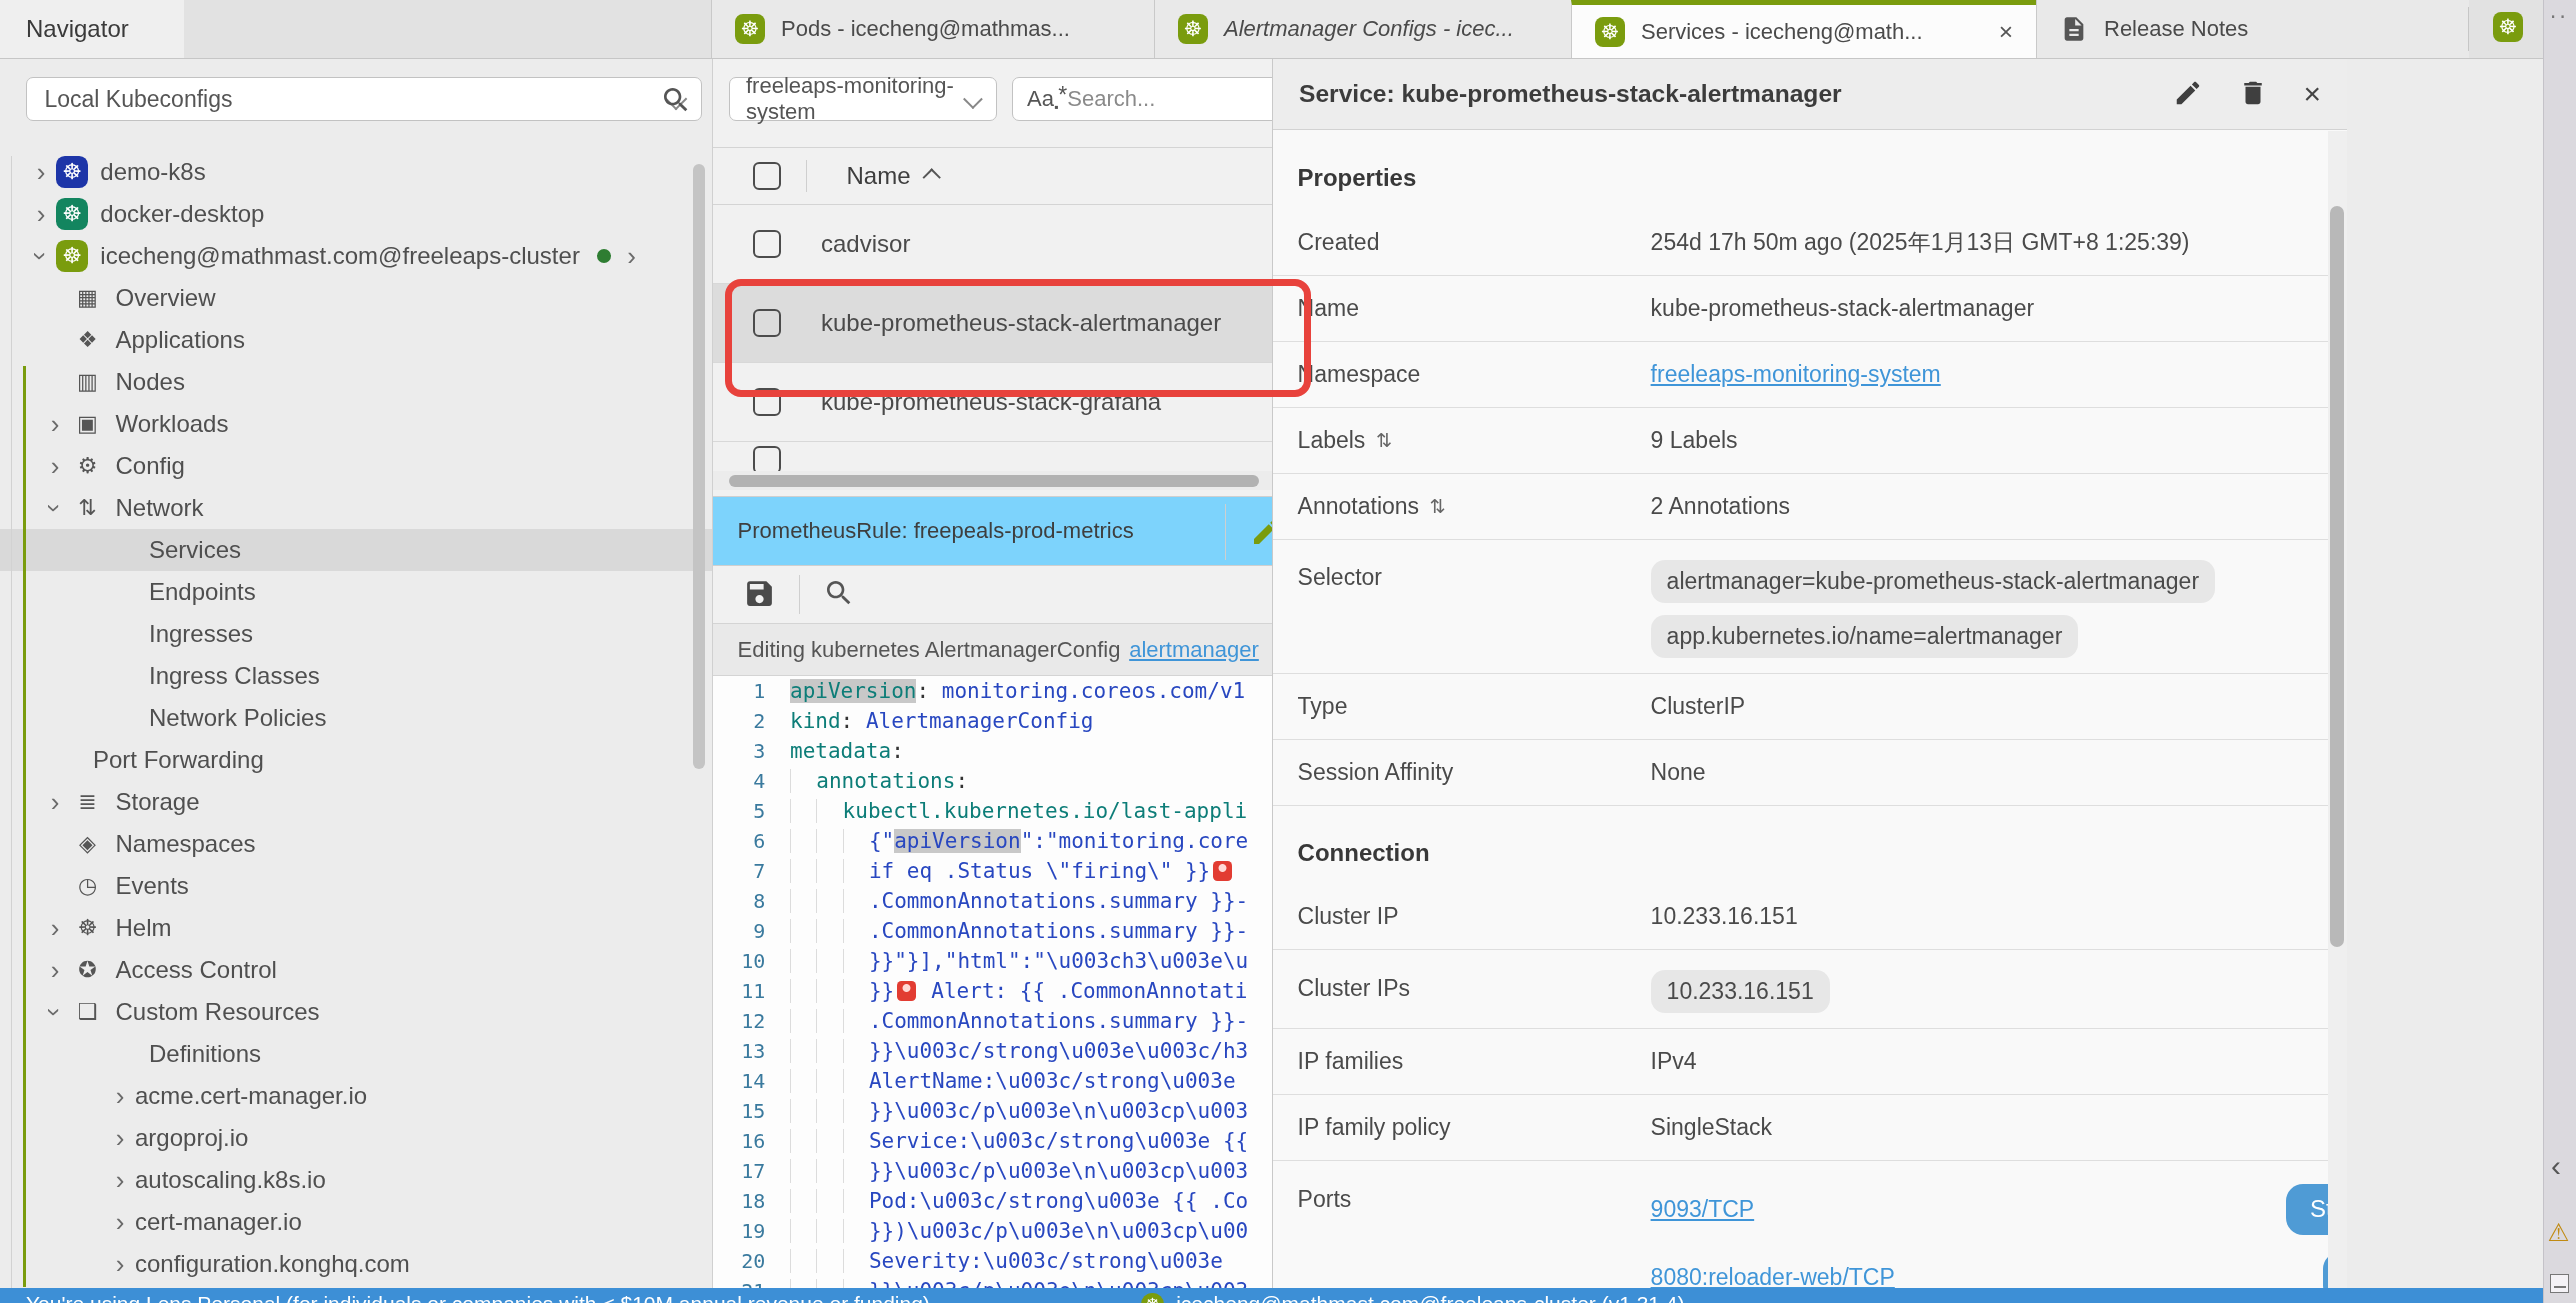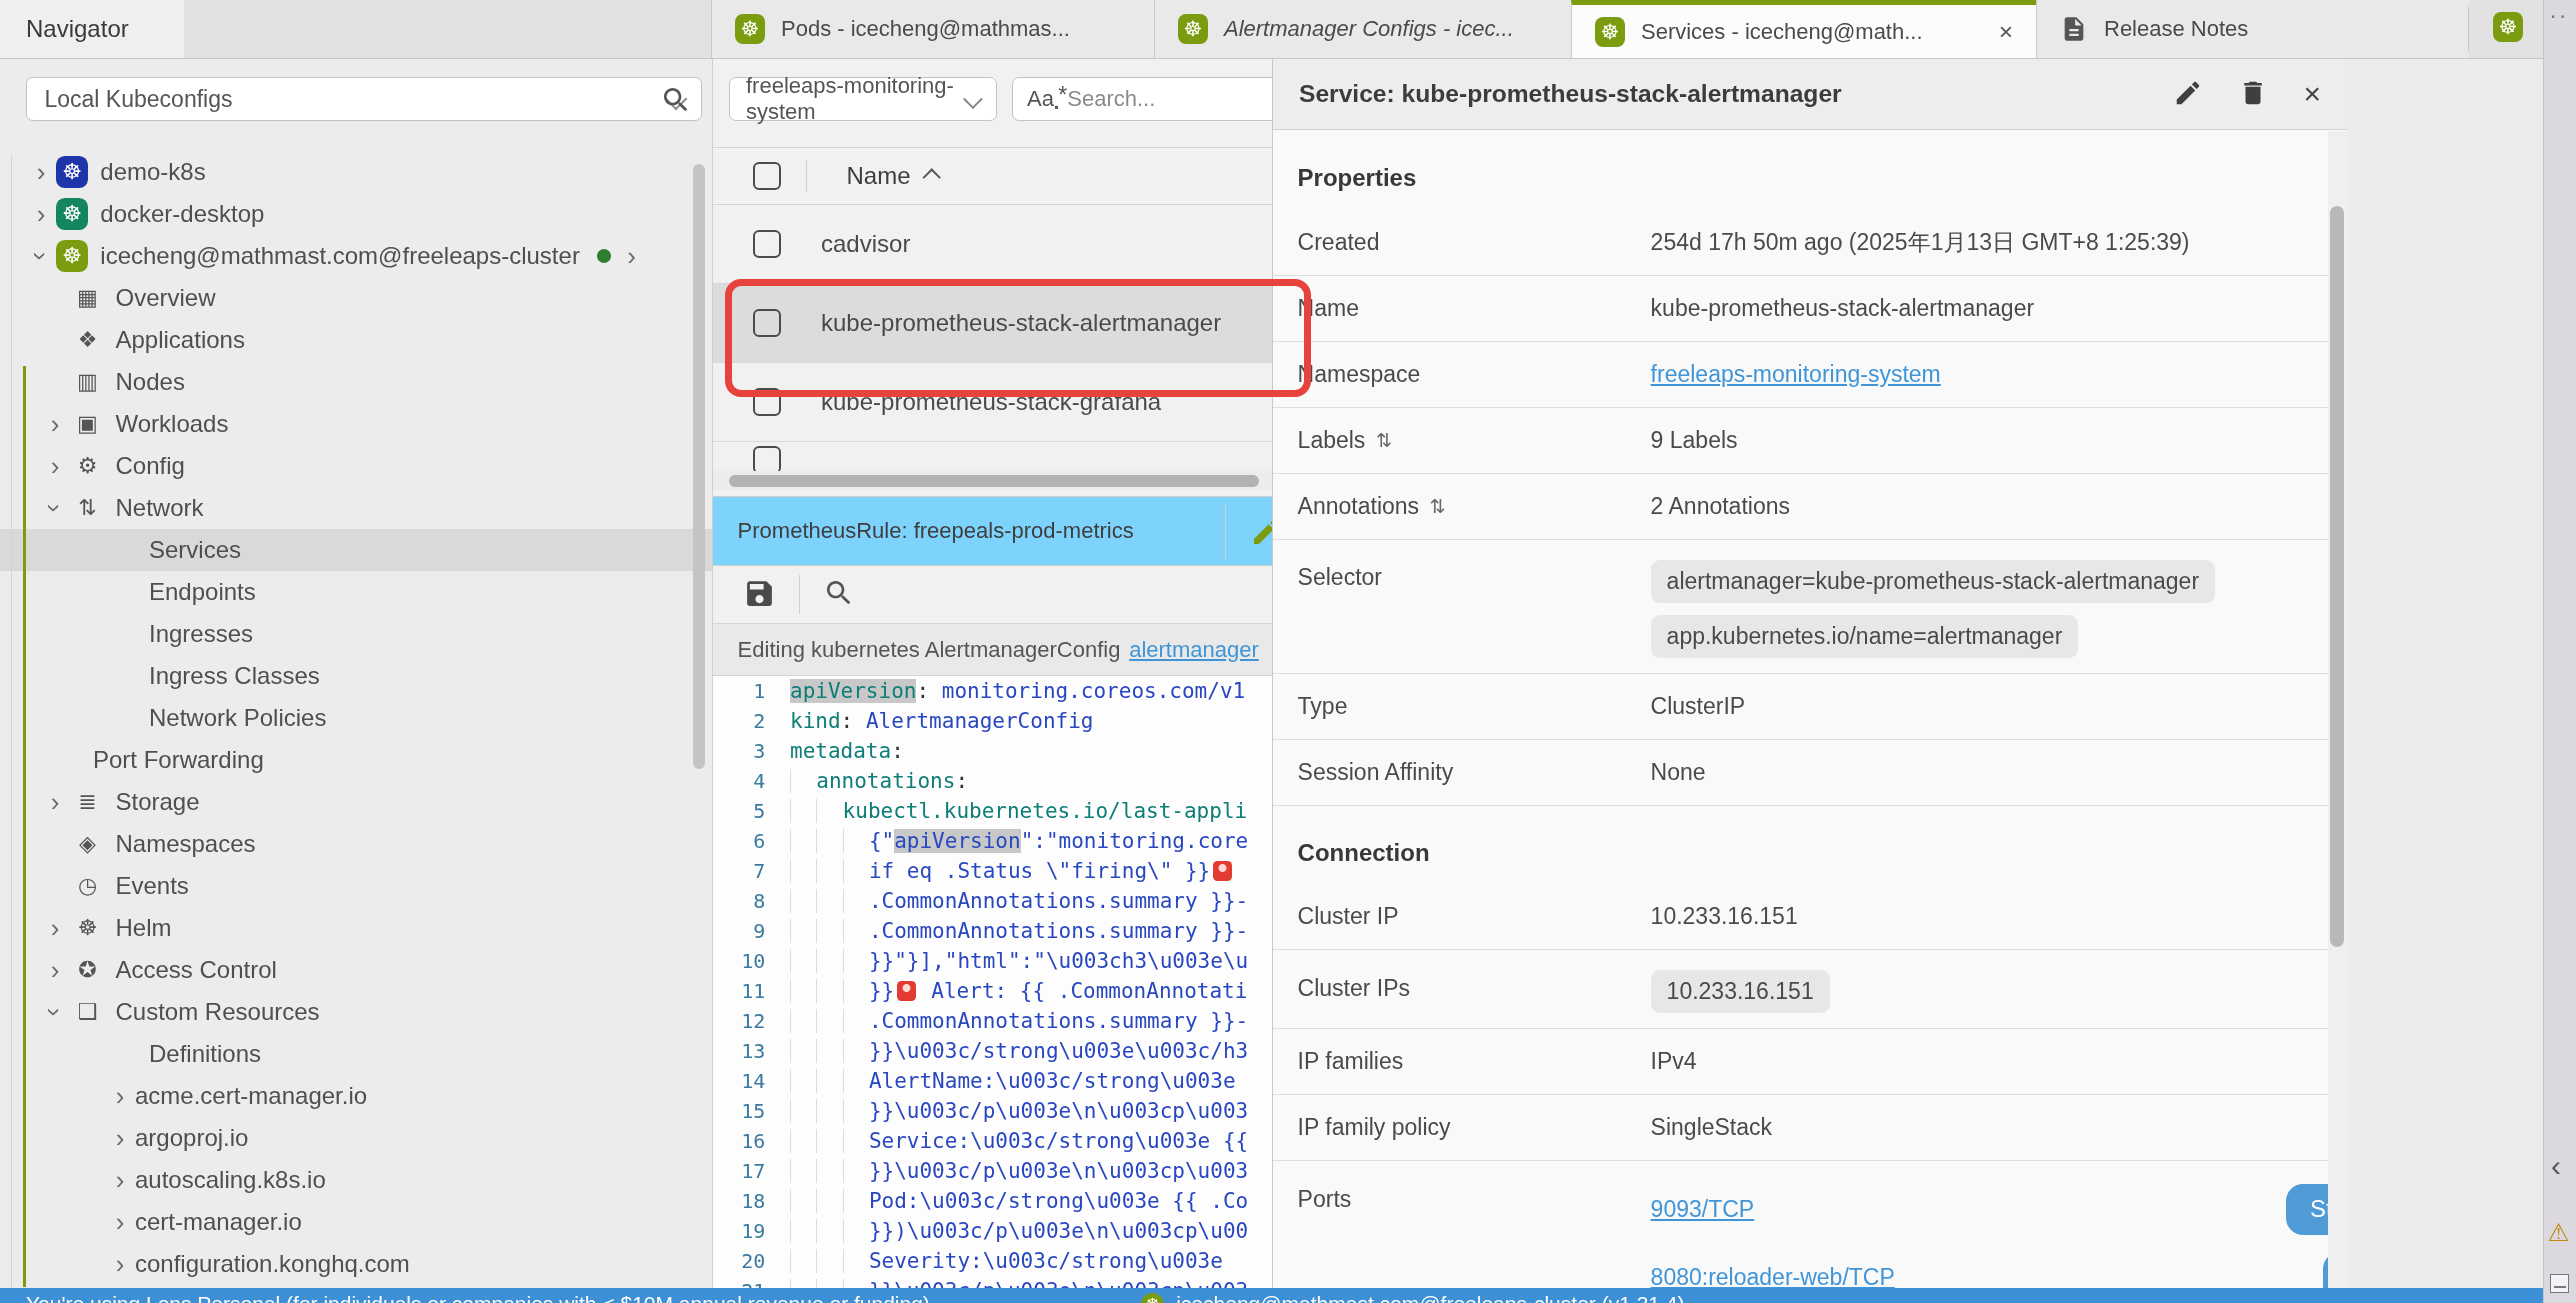--- a/index.html
+++ b/index.html
@@ -100,21 +100,21 @@
   .d-close{font-size:30px;color:#444;}
   .d-body{position:absolute;left:0;top:72px;width:1251px;bottom:0;overflow:hidden;}
   .d-sec{padding:33px 0 17.5px 24.6px;font-size:24px;font-weight:bold;color:#383838;}
   .d-row{display:flex;align-items:center;padding:0 24.6px;border-bottom:0.9px solid #dedede;
          min-height:66px;box-sizing:border-box;}
   .d-row.multi{align-items:flex-start;padding-top:14px;padding-bottom:8.8px;}
   .d-label{width:353px;flex:none;font-size:23px;color:#4a4a4a;display:flex;align-items:center;gap:10.5px;}
   .d-row.multi .d-label{padding-top:10.5px;}
   .d-val{font-size:23px;color:#4a4a4a;}
   .updown{font-size:19.3px;color:#666;}
-  .badge{background:#e7e7e7;border-radius:9px;padding:8px 16px;margin:6.1px 0;display:inline-block;
+  .badge{background:#e7e7e7;border-radius:14px;padding:8px 16px;margin:6.1px 0;display:inline-block;
          font-size:23px;color:#4a4a4a;}
   .d-link{color:#3f95d8;text-decoration:underline;font-size:23px;}
   .ports-col{display:flex;flex-direction:column;flex:1;}
   .port-line{display:flex;align-items:center;min-height:68px;}
   .btn{margin-left:auto;margin-right:19.3px;background:#4f9bd5;color:#fff;border-radius:17px;
        font-size:24px;padding:11.4px 24.6px;}
   .d-scroll{position:absolute;right:0;top:72px;width:19.3px;bottom:0;background:#efefef;}
   .d-thumb{position:absolute;left:2.6px;top:75px;width:14px;height:741px;background:#b8b8b8;border-radius:7px;}
   
   .rstrip{position:absolute;right:0;top:0;width:33px;height:1304px;background:#dbd9de;

